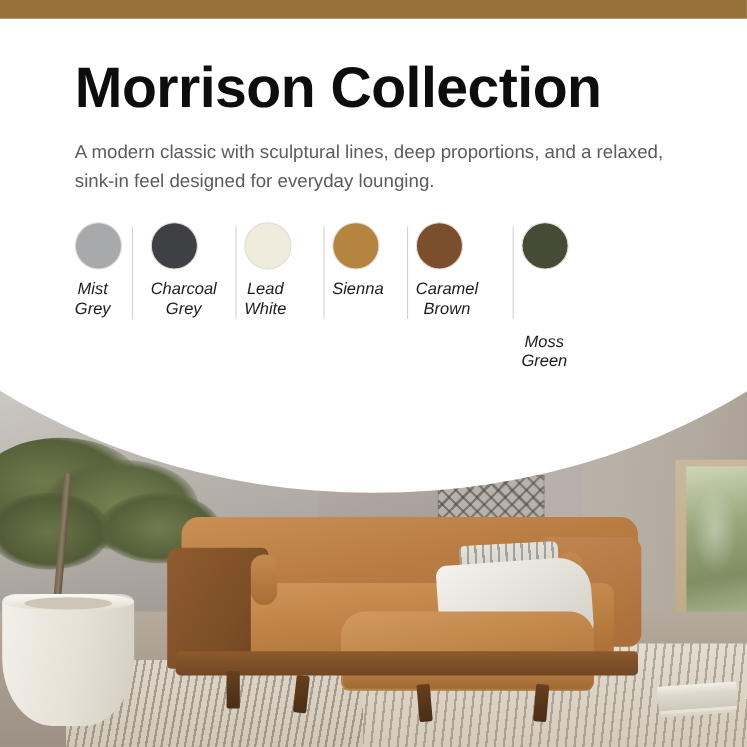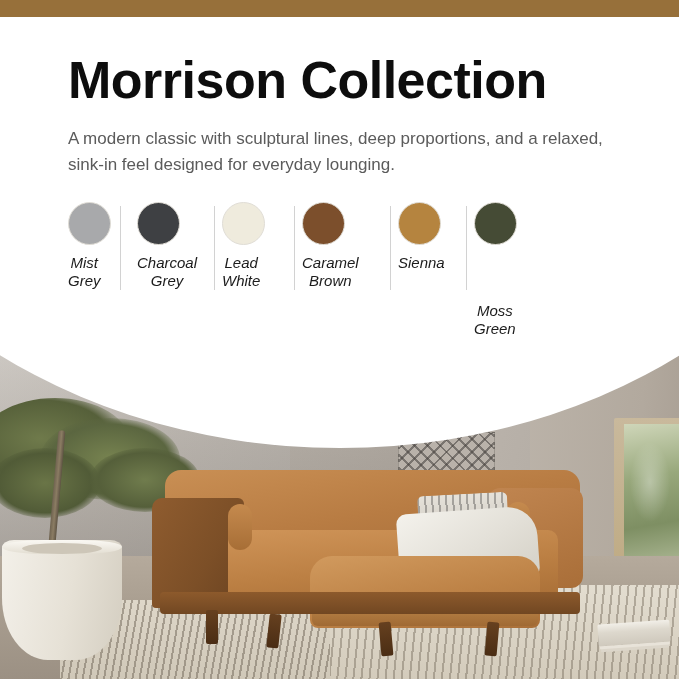--- a/index.html
+++ b/index.html
@@ -204,29 +204,29 @@
         <div class="swatch" style="width: 94px; padding-left: 17px;">
           <div class="dot" style="background: rgb(62, 64, 67);"></div>
           <div class="swname">Charcoal
 Grey</div>
         </div>
         <div class="swatch" style="width: 80px;">
           <div class="dot" style="background: rgb(239, 235, 221);"></div>
           <div class="swname">Lead
 White</div>
         </div>
+        <div class="swatch" style="width: 76px;">
+          <div class="dot" style="background: rgb(181, 132, 63);"></div>
+          <div class="swname">Sienna</div>
+        </div>
         <div class="swatch" style="width: 96px;">
           <div class="dot" style="background: rgb(124, 79, 44);"></div>
           <div class="swname">Caramel
 Brown</div>
         </div>
-        <div class="swatch" style="width: 76px;">
-          <div class="dot" style="background: rgb(181, 132, 63);"></div>
-          <div class="swname">Sienna</div>
-        </div>
         <div class="swatch" style="width: 76px; gap: 48px;">
           <div class="dot" style="background: rgb(69, 75, 53);"></div>
           <div class="swname">Moss
 Green</div>
         </div>
       </div>
   </div>
 
 </div>
 

